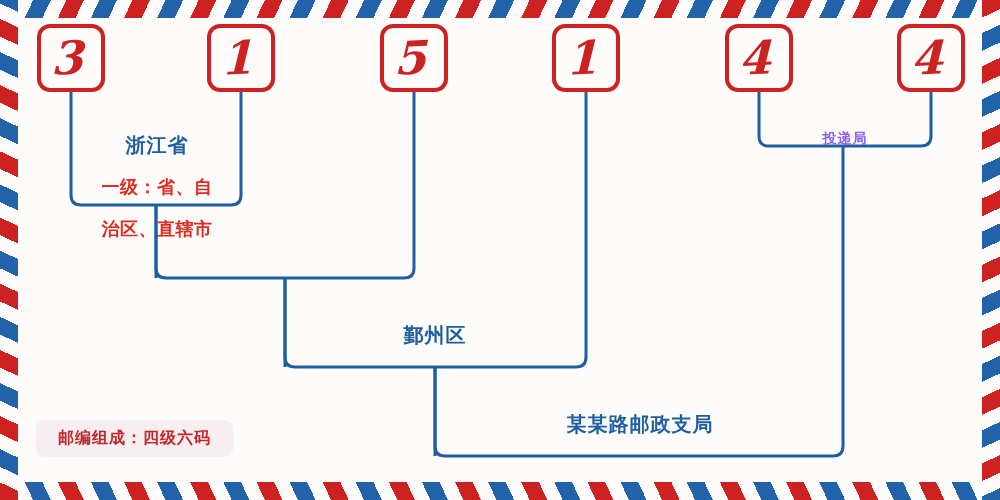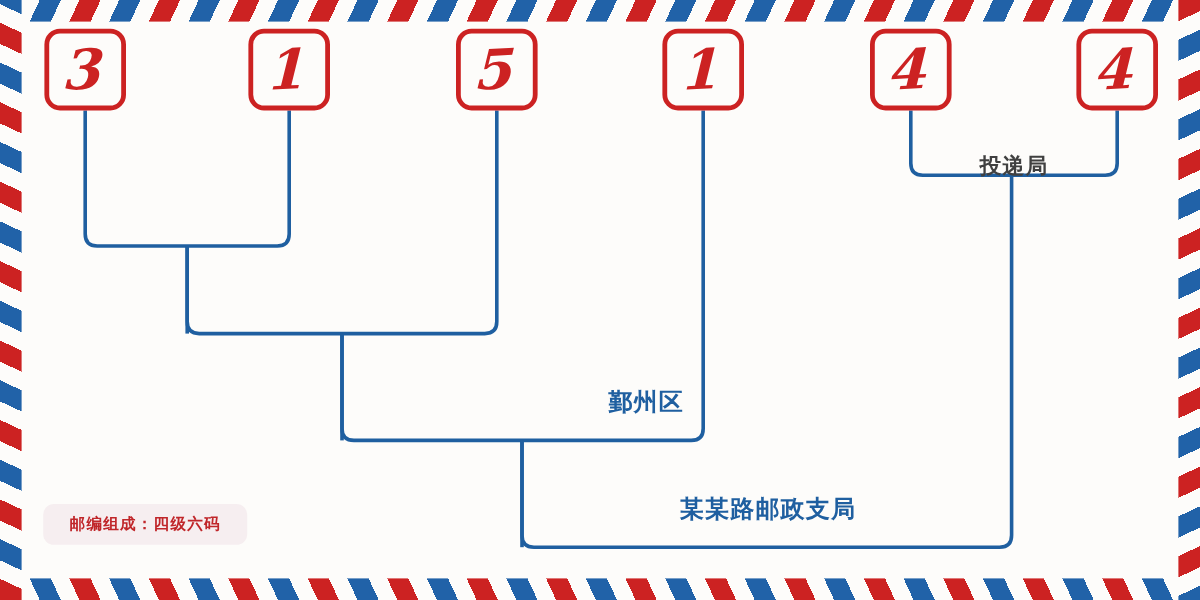--- a/index.html
+++ b/index.html
@@ -117,39 +117,39 @@
   }
   .label-desc {
     color: #e02b20;
     font-family: "DejaVu Sans", "Liberation Sans", sans-serif;
     font-weight: bold;
     font-size: 18px;
     display: block;
     letter-spacing: 0.5px;
   }
   .label-name-only {
-    color: #404040;
-    font-family: "DejaVu Serif", "Liberation Serif", serif;
-    font-weight: bold;
-    font-size: 18px;
+    color: #8b5cf6;
+    font-family: "DejaVu Serif", "Liberation Serif", serif;
+    font-weight: bold;
+    font-size: 14px;
     letter-spacing: 1px;
   }
 
   
   #footer-badge {
     position: absolute;
     left: 36px;
     top: 420px;
     padding: 8px 22px;
     background: #f6eef0;
     border-radius: 9px;
     color: #c0262a;
     font-family: "DejaVu Serif", "Liberation Serif", serif;
     font-weight: bold;
-    font-size: 13px;
+    font-size: 16px;
     letter-spacing: 1px;
     white-space: nowrap;
   }
 </style>
 </head>
 <body>
 
 <div id="canvas">
 
   <div class="border-band band-top"></div>
@@ -185,25 +185,30 @@
   <div class="digit-box" style="left:552px; top:24px;">
     <span class="digit-glyph">1</span>
   </div>
   <div class="digit-box" style="left:725px; top:24px;">
     <span class="digit-glyph">4</span>
   </div>
   <div class="digit-box" style="left:897px; top:24px;">
     <span class="digit-glyph">4</span>
   </div>
 
+  <div class="level-label" style="left:84px; top:113px; width:146px;">
+    <span class="label-name">浙江省</span>
+    <span class="label-desc">一级：省、自</span>
+    <span class="label-desc">治区、直辖市</span>
+  </div>
 
   <div class="level-label" style="left:195px; top:223px; width:180px;">
   </div>
 
-  <div class="level-label" style="left:300px; top:303px; width:270px;text-align:right;">
+  <div class="level-label" style="left:300px; top:303px; width:270px;">
     <span class="label-name">鄞州区</span>
   </div>
 
   <div class="level-label" style="left:505px; top:392px; width:270px;">
     <span class="label-name">某某路邮政支局</span>
   </div>
 
   <div class="level-label" style="left:770px; top:108px; width:150px;">
     <span class="label-name-only">投递局</span>
   </div>

